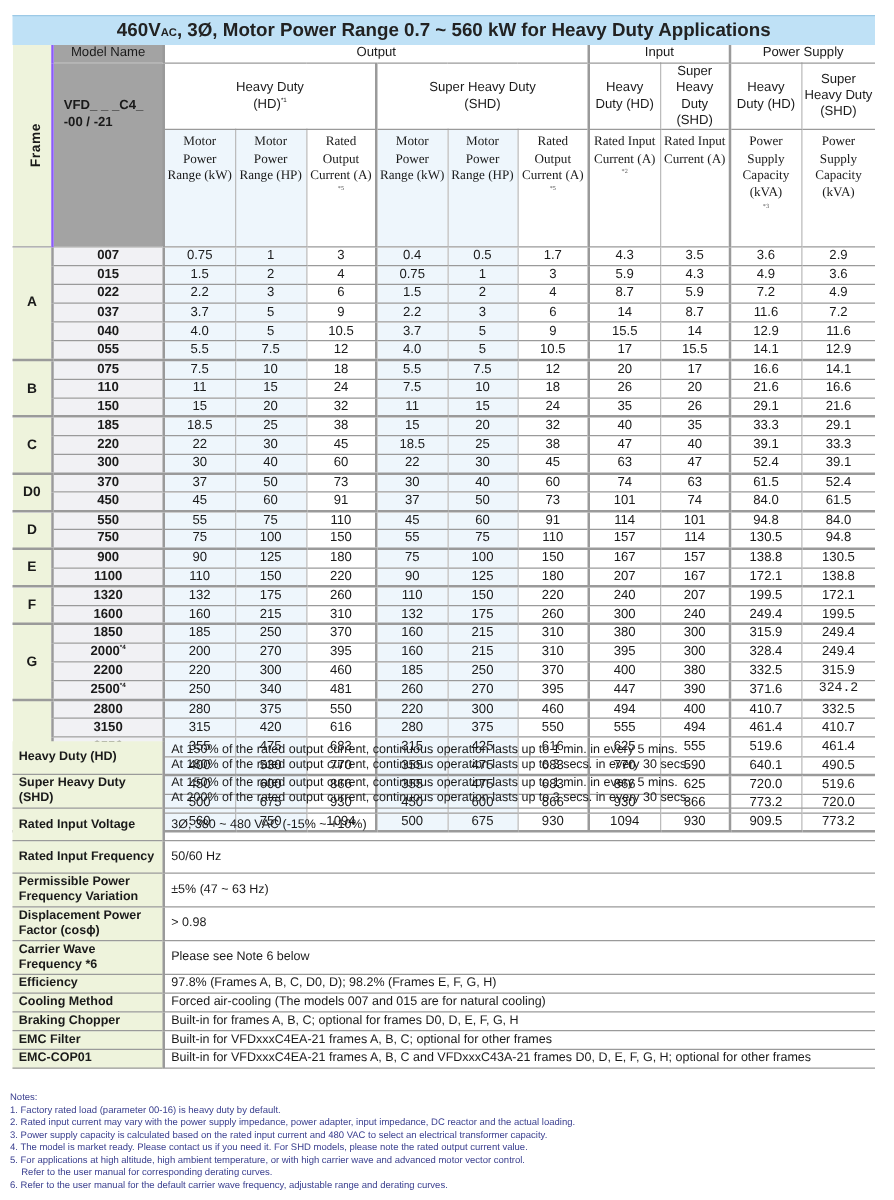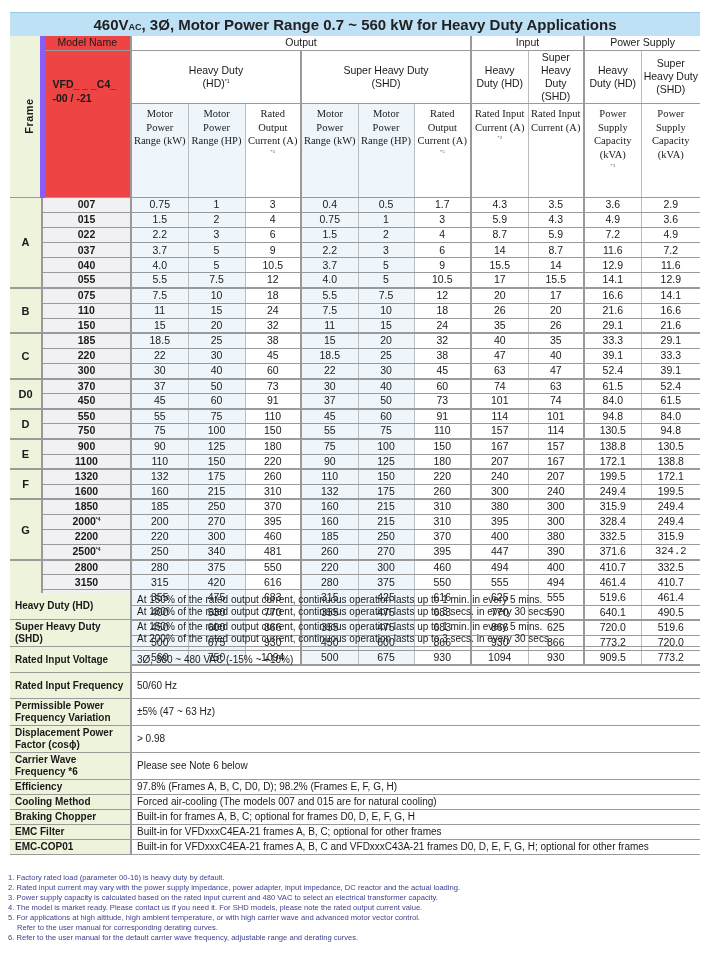--- a/index.html
+++ b/index.html
@@ -31,21 +31,21 @@
     background: #f1f1f4; font-weight: bold; border-left: 2px solid #9a9a9a;
   }
   table.spec th.grp { font-size: 10.5px; height: 14px; }
   table.spec th.sub { height: 50px; line-height: 1.25; white-space: normal; }
   table.spec th.col { height: 94px; line-height: 1.3; white-space: normal; vertical-align: top; padding-top: 3px; font-family: Liberation Serif, serif; }
   table.spec th.col .fn { display: block; font-size: 5px; color: #555; line-height: 8px; }
   table.spec th.frame-h {
     background: #eef3dc; border-left: none; font-weight: bold;
   }
   .vert { display: inline-block; transform: rotate(-90deg); font-weight: bold; font-size: 11px; letter-spacing: 0.5px; }
-  table.spec th.model-h { background: #ef4444; border-left: 5px solid #8b5cf6; margin-left: 39px; }
+  table.spec th.model-h { background: #a3a3a3; border-left: 2px solid #8b5cf6; margin-left: 39px; }
   table.spec th.model-name { text-align: left; padding-left: 8px; font-weight: bold; vertical-align: top; padding-top: 26px; line-height: 1.4; }
   .tint { background: #eef6fc; }
   .bl2 { border-left: 2px solid #9a9a9a !important; }
   table.spec tr.data td { height: 15.1px; }
   sup.fn { font-size: 5px; vertical-align: super; }
 
   table.prop {
     position: absolute; left: 10px; top: 593px; width: 690px;
     border-collapse: collapse; table-layout: fixed; font-size: 10px; line-height: 1.2;
   }
@@ -642,20 +642,21 @@
       <tr class="h1">
         <td class="k">EMC-COP01</td>
         <td class="v">
           <div>Built-in for VFDxxxC4EA-21 frames A, B, C and VFDxxxC43A-21 frames D0, D, E, F, G, H; optional for other frames</div>
         </td>
       </tr>
     </tbody>
 </table>
 
 <div class="notes">
+  <div class="line">Notes:</div>
   <div id="notes-list">
       <div class="line">1.  Factory rated load (parameter 00-16) is heavy duty by default.</div>
       <div class="line">2.  Rated input current may vary with the power supply impedance, power adapter, input impedance, DC reactor and the actual loading.</div>
       <div class="line">3.  Power supply capacity is calculated based on the rated input current and 480 VAC to select an electrical transformer capacity.</div>
       <div class="line">4.  The model is market ready. Please contact us if you need it. For SHD models, please note the rated output current value.</div>
       <div class="line">5.  For applications at high altitude, high ambient temperature, or with high carrier wave and advanced motor vector control.</div>
       <div class="line indent">Refer to the user manual for corresponding derating curves.</div>
       <div class="line">6.  Refer to the user manual for the default carrier wave frequency, adjustable range and derating curves.</div>
     </div>
 </div>

